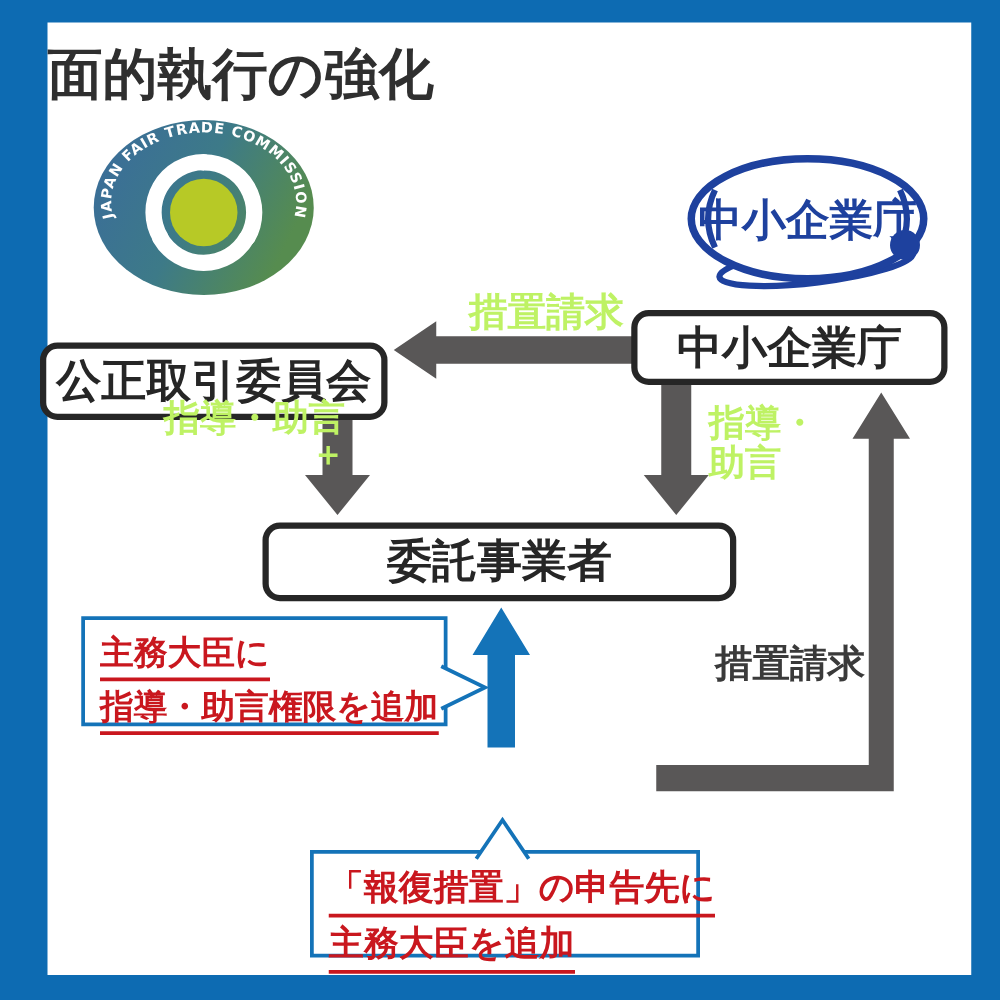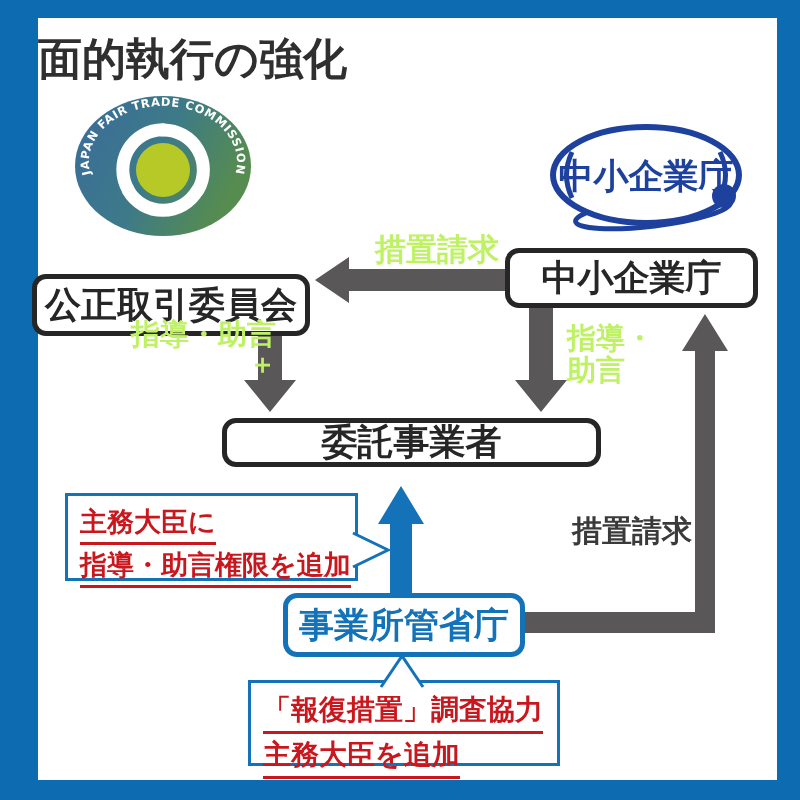--- a/index.html
+++ b/index.html
@@ -6,21 +6,21 @@
   body{font-family:"DejaVu Sans","Liberation Sans",sans-serif;}
   #stage{position:relative;width:800px;height:800px;background:#0d6bb2;overflow:hidden;}
   #canvas{position:absolute;left:38px;top:18px;width:739px;height:762px;background:#ffffff;}
   .abs{position:absolute;}
   #title{left:38px;top:30px;width:739px;text-align:left;font-size:44px;font-weight:bold;color:#2f2f2f;letter-spacing:0px;z-index:2;}
   #arrow-layer{left:0;top:0;width:800px;height:800px;z-index:1;pointer-events:none;}
   .node-box{background:#fff;border:5px solid #262626;border-radius:14px;display:flex;align-items:center;justify-content:center;font-weight:bold;color:#262626;z-index:2;box-sizing:border-box;}
   .node-box.blue{border-color:#1473b8;color:#1473b8;}
   #box-jftc{left:32px;top:250px;width:278px;height:62px;font-size:36px;margin-top:24px;}
   #box-sme{left:505px;top:248px;width:253px;height:60px;font-size:36px;}
-  #box-contractor{left:222px;top:418px;width:379px;height:49px;font-size:36px;}
+  #box-contractor{left:210px;top:418px;width:379px;height:63px;font-size:36px;}
   #box-ministry{left:283px;top:593px;width:242px;height:64px;font-size:35px;}
   .arrow-label{font-weight:bold;color:#bef264;z-index:2;}
   #lbl-measure{left:362px;top:229px;width:150px;text-align:center;font-size:31px;}
   #lbl-guid-left{left:110px;top:319px;width:166px;text-align:right;font-size:29px;line-height:30px;}
   #lbl-guid-left .plus{font-size:27px;}
   #lbl-guid-right{left:567px;top:322px;font-size:29px;line-height:32px;text-align:left;}
   #lbl-coop{left:572px;top:511px;font-size:30px;color:#3a3a3a;}
   .callout{background:#fff;border:3px solid #1473b8;z-index:2;box-sizing:border-box;padding:8px 10px 6px 12px;}
   #callout-left{left:65px;top:493px;width:293px;height:88px;}
   #callout-bottom{left:248px;top:680px;width:312px;height:86px;}
@@ -78,23 +78,20 @@
 
   <div id="box-jftc" class="abs node-box">
     <span>公正取引委員会</span>
   </div>
   <div id="box-sme" class="abs node-box">
     <span>中小企業庁</span>
   </div>
   <div id="box-contractor" class="abs node-box">
     <span>委託事業者</span>
   </div>
-  <div id="box-ministry" class="abs node-box blue">
-    <span>事業所管省庁</span>
-  </div>
 
   <div id="lbl-measure" class="abs arrow-label">措置請求</div>
   <div id="lbl-guid-left" class="abs arrow-label">
     <div>指導・助言</div>
     <div class="plus">＋</div>
   </div>
   <div id="lbl-guid-right" class="abs arrow-label">
     <div>指導・</div>
     <div>助言</div>
   </div>
@@ -102,19 +99,19 @@
 
   <div id="callout-left" class="abs callout">
     <span class="line">主務大臣に</span>
     <span class="line">指導・助言権限を追加</span>
   </div>
   <svg class="abs pointer" style="left:352px;top:528px;" width="40" height="44" viewBox="0 0 40 44">
     <path d="M1,5 L36,22 L1,39" fill="#ffffff" stroke="#1473b8" stroke-width="3"></path>
   </svg>
 
   <div id="callout-bottom" class="abs callout">
-    <span class="line">「報復措置」調査協力</span>
+    <span class="line">「報復措置」の申告先に</span>
     <span class="line">主務大臣を追加</span>
   </div>
   <svg class="abs pointer" style="left:376px;top:652px;" width="52" height="36" viewBox="0 0 52 36">
     <path d="M5,35 L26,4 L47,35" fill="#ffffff" stroke="#1473b8" stroke-width="3"></path>
   </svg>
 </div>
 
 </body></html>

